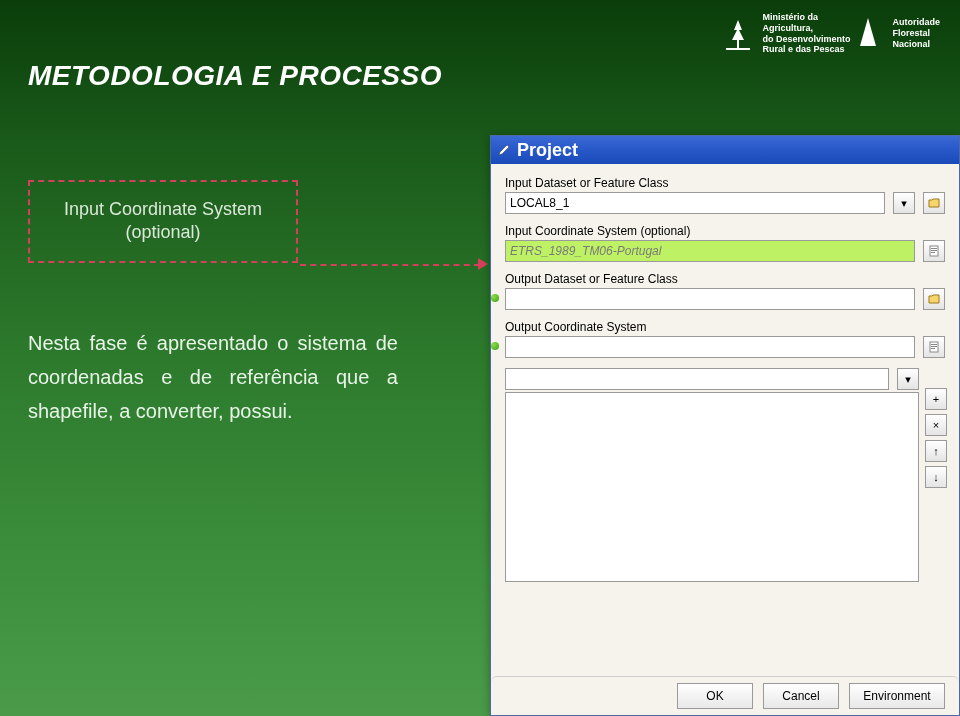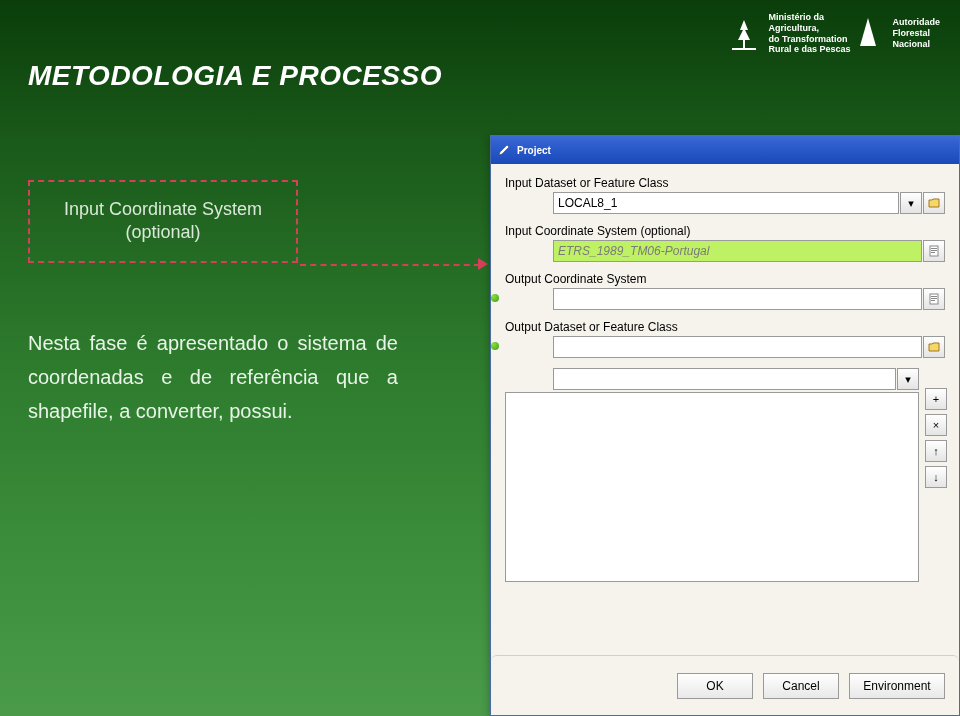--- a/index.html
+++ b/index.html
@@ -111,40 +111,39 @@
     align-items: center;
     padding: 0 6px;
     gap: 6px;
   }
   .dialog-titlebar .pen-icon {
     width: 14px;
     height: 14px;
   }
   .dialog-title {
     color: #fff;
-    font-size: 10px;
+    font-size: 18px;
     font-weight: bold;
   }
   .dialog-body {
     padding: 12px 14px;
     height: calc(100% - 28px - 48px);
     overflow: hidden;
   }
   .form-row { margin-bottom: 10px; position: relative; }
   .form-label {
     font-size: 12px;
     color: #000;
     display: block;
     margin-bottom: 2px;
   }
   .form-input-wrap {
     display: flex;
-    gap: 1px;
-    align-items: center;
-    margin-left: 48px;
+    gap: 8px;
+    align-items: center;
   }
   .form-input {
     flex: 1;
     height: 22px;
     border: 1px solid #9a9a9a;
     background: #fff;
     font-size: 12px;
     padding: 0 4px;
     color: #000;
   }
@@ -187,21 +186,21 @@
     flex-direction: column;
     gap: 4px;
   }
   .xform-row { position: relative; padding-right: 26px; }
 
   .dialog-footer {
     position: absolute;
     bottom: 0;
     left: 0;
     right: 0;
-    height: 60px;
+    height: 39px;
     border-top: 1px solid #cfcfcf;
     display: flex;
     justify-content: flex-end;
     align-items: center;
     gap: 10px;
     padding: 16px 14px;
     background: #f5f3eb;
     border-radius: 6px;
   }
   .footer-btn {
@@ -223,21 +222,21 @@
   <div class="logo-block">
     <div class="logo-icon">
       <svg viewBox="0 0 36 36" width="36" height="36">
         <path d="M18 4 L14 14 L17 14 L12 24 L17 24 L17 32 L19 32 L19 24 L24 24 L19 14 L22 14 Z" fill="#fff"></path>
         <rect x="6" y="32" width="24" height="2" fill="#fff"></rect>
       </svg>
     </div>
     <div class="logo-text">
       <div>Ministério da</div>
       <div>Agricultura,</div>
-      <div>do Transformation</div>
+      <div>do Desenvolvimento</div>
       <div>Rural e das Pescas</div>
     </div>
   </div>
   <div class="logo-block">
     <div class="logo-icon">
       <svg viewBox="0 0 36 36" width="36" height="36">
         <path d="M18 2 L10 30 L26 30 Z" fill="#fff"></path>
       </svg>
     </div>
     <div class="logo-text">
@@ -295,47 +294,47 @@
               <rect x="3" y="3" width="6" height="1" fill="#888"></rect>
               <rect x="3" y="5" width="6" height="1" fill="#888"></rect>
               <rect x="3" y="7" width="4" height="1" fill="#888"></rect>
             </svg>
         </div>
       </div>
     </div>
 
     <div class="form-row">
       <div class="green-dot"></div>
+      <label class="form-label">Output Dataset or Feature Class</label>
+      <div class="form-input-wrap">
+        <input class="form-input" value="" style="">
+        <div class="icon-btn">
+          <svg viewBox="0 0 12 12" width="12" height="12">
+              <path d="M1 3 L4 3 L5 2 L11 2 L11 10 L1 10 Z" fill="#f6d66a" stroke="#a07a1a"></path>
+            </svg>
+        </div>
+      </div>
+    </div>
+
+    <div class="form-row">
+      <div class="green-dot"></div>
       <label class="form-label">Output Coordinate System</label>
       <div class="form-input-wrap">
         <input class="form-input" value="" style="">
         <div class="icon-btn">
           <svg viewBox="0 0 12 12" width="12" height="12">
               <rect x="2" y="1" width="8" height="10" fill="#fff" stroke="#888"></rect>
               <rect x="3" y="3" width="6" height="1" fill="#888"></rect>
               <rect x="3" y="5" width="6" height="1" fill="#888"></rect>
               <rect x="3" y="7" width="4" height="1" fill="#888"></rect>
             </svg>
         </div>
       </div>
     </div>
 
-    <div class="form-row">
-      <div class="green-dot"></div>
-      <label class="form-label">Output Dataset or Feature Class</label>
-      <div class="form-input-wrap">
-        <input class="form-input" value="" style="">
-        <div class="icon-btn">
-          <svg viewBox="0 0 12 12" width="12" height="12">
-              <path d="M1 3 L4 3 L5 2 L11 2 L11 10 L1 10 Z" fill="#f6d66a" stroke="#a07a1a"></path>
-            </svg>
-        </div>
-      </div>
-    </div>
-
     <div class="form-row xform-row">
       <div class="form-input-wrap">
         <input class="form-input" style="">
         <div class="icon-btn">▾</div>
       </div>
       <div class="xform-list"></div>
       <div class="xform-controls">
         <div class="icon-btn">+</div>
         <div class="icon-btn">×</div>
         <div class="icon-btn">↑</div>

